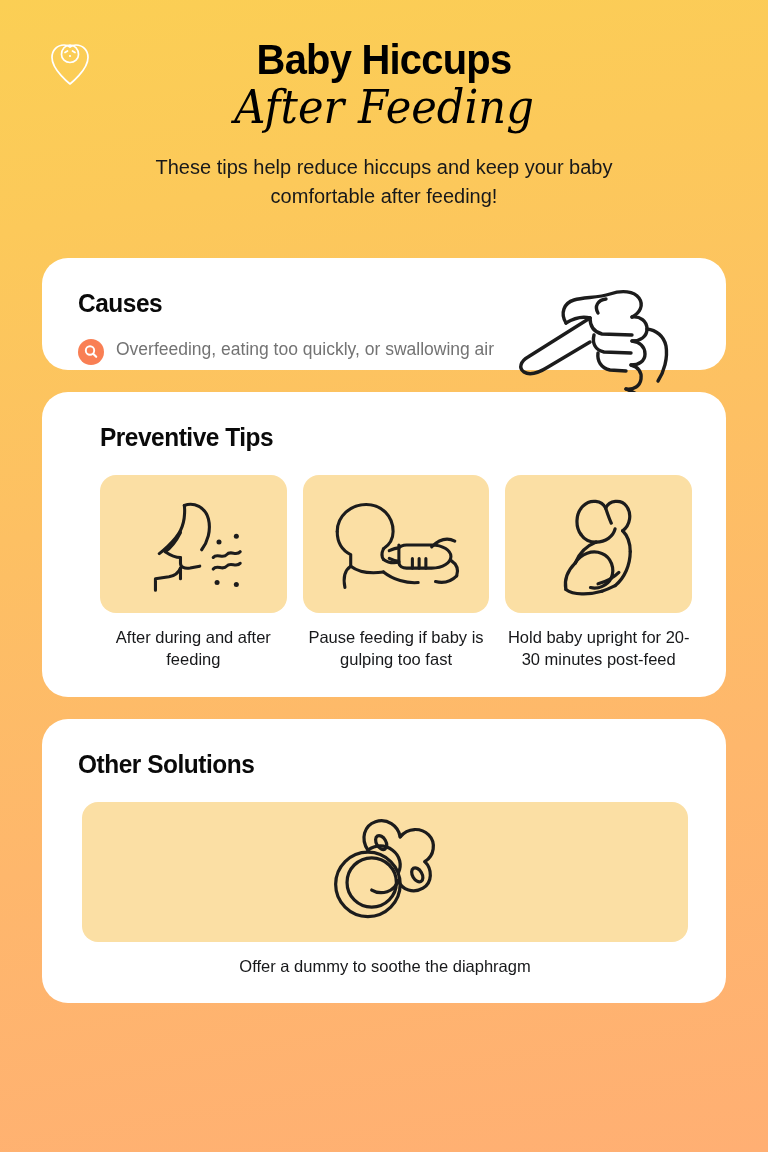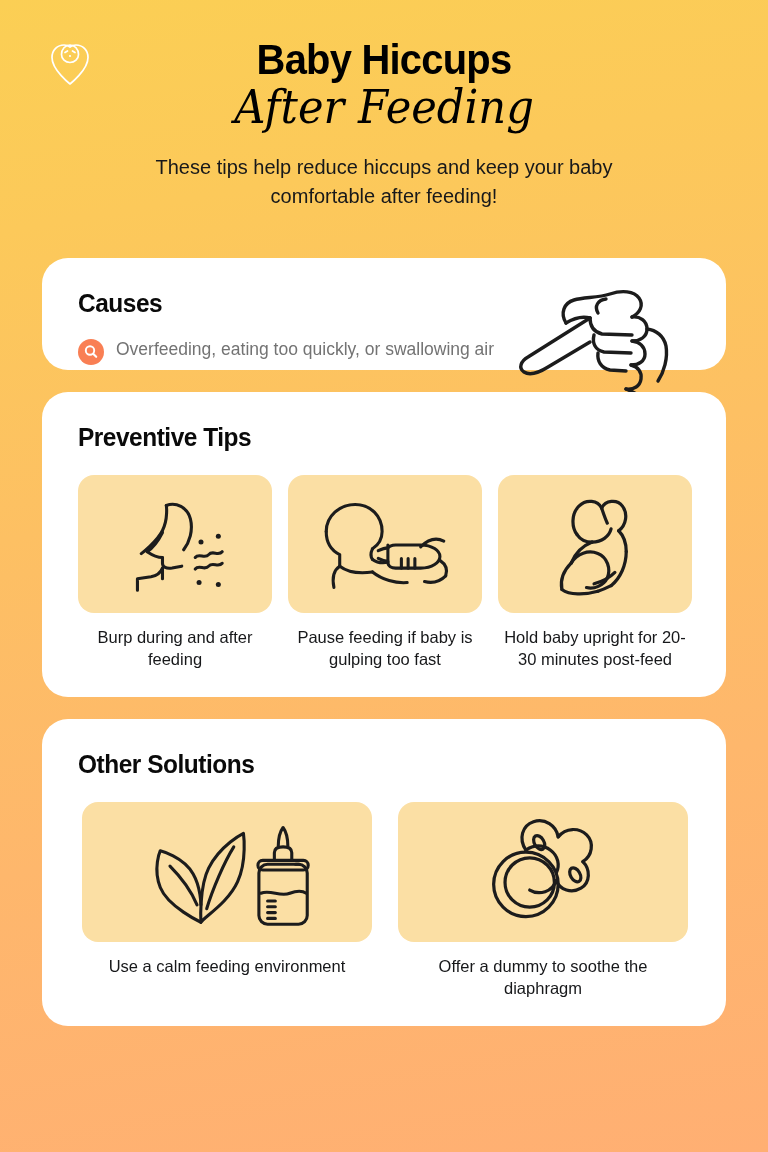--- a/index.html
+++ b/index.html
@@ -115,21 +115,21 @@
   }
   .art-hand {
     position: absolute;
     right: 42px;
     top: 22px;
     width: 190px;
     height: 120px;
   }
 
   
-  .card-tips { padding: 30px 34px 26px 36px; }
+  .card-tips { padding: 30px 34px 26px 58px; }
   .card-other { padding: 30px 34px 26px 36px; }
 
   .tile-row {
     display: flex;
     gap: 16px;
     margin-top: 22px;
   }
   .tile-row.two { gap: 26px; padding: 0 4px; }
 
   .tile-col { flex: 1; display: flex; flex-direction: column; }
@@ -220,21 +220,21 @@
               <path d="M52 79 L52 90"></path>
               <path d="M86 68 C90 63 96 70 100 65 C104 60 110 67 114 62"></path>
               <path d="M86 80 C90 75 96 82 100 77 C104 72 110 79 114 74"></path>
               <circle cx="92" cy="52" r="2.6" fill="#1C1C1C" stroke="none"></circle>
               <circle cx="110" cy="46" r="2.6" fill="#1C1C1C" stroke="none"></circle>
               <circle cx="90" cy="94" r="2.6" fill="#1C1C1C" stroke="none"></circle>
               <circle cx="110" cy="96" r="2.6" fill="#1C1C1C" stroke="none"></circle>
             </svg>
           </span>
         </div>
-        <div class="tile-caption">Burp during and after feeding</div>
+        <div class="tile-caption">After during and after feeding</div>
       </div>
 
       <div class="tile-col">
         <div class="tile">
           <span>
             <svg viewBox="0 0 150 110" width="146" height="106" fill="none" stroke="#1C1C1C" stroke-width="3.2" stroke-linecap="round" stroke-linejoin="round">
               <path d="M14 42 C14 26 28 14 44 14 C60 14 72 26 72 42 C72 50 68 56 62 60"></path>
               <path d="M62 60 C60 64 60 68 62 71"></path>
               <path d="M14 42 C14 54 20 62 28 66 L28 78"></path>
               <path d="M28 78 C22 82 20 90 22 100"></path>
@@ -278,40 +278,20 @@
         <div class="tile-caption">Hold baby upright for 20-30 minutes post-feed</div>
       </div>
 
     </div>
   </div>
 
   <div class="card card-other">
     <div class="card-title">Other Solutions</div>
     <div class="tile-row two">
 
-      <div class="tile-col">
-        <div class="tile tall">
-          <span>
-            <svg viewBox="0 0 178 120" width="174" height="116" fill="none" stroke="#1C1C1C" stroke-width="3.2" stroke-linecap="round" stroke-linejoin="round">
-              <path d="M62 112 C62 112 28 96 20 76 C12 56 20 38 20 38 C20 38 44 44 54 62 C62 76 62 94 62 94"></path>
-              <path d="M30 54 C40 64 52 80 58 94"></path>
-              <path d="M62 112 C62 112 60 76 70 56 C82 32 106 20 106 20 C106 20 110 48 100 70 C90 92 66 106 62 112 Z"></path>
-              <path d="M96 34 C86 50 74 78 68 98"></path>
-              <rect x="122" y="52" width="50" height="62" rx="9"></rect>
-              <path d="M126 48 L168 48 C171 48 173 50 173 53 C173 56 171 58 168 58 L126 58 C123 58 121 56 121 53 C121 50 123 48 126 48 Z"></path>
-              <path d="M138 48 L138 40 C138 36 141 34 147 34 C153 34 156 36 156 40 L156 48"></path>
-              <path d="M142 34 C142 26 144 18 147 14 C150 18 152 26 152 34"></path>
-              <path d="M124 82 C134 78 144 86 154 82 C162 79 168 80 171 82"></path>
-              <path d="M131 90 L139 90 M131 96 L139 96 M131 102 L139 102 M131 108 L139 108"></path>
-              <path d="M160 52 L164 52"></path>
-            </svg>
-          </span>
-        </div>
-        <div class="tile-caption">Use a calm feeding environment</div>
-      </div>
 
       <div class="tile-col">
         <div class="tile tall">
           <span>
             <svg viewBox="0 0 124 118" width="118" height="112" fill="none" stroke="#1C1C1C" stroke-width="3.4" stroke-linecap="round" stroke-linejoin="round">
               <circle cx="44" cy="72" r="34"></circle>
               <circle cx="48" cy="70" r="26"></circle>
               <path d="M44 36 C36 24 40 10 52 6 C64 2 76 10 78 22"></path>
               <path d="M78 22 C86 12 100 12 108 20 C116 28 114 42 104 48"></path>
               <path d="M104 48 C112 56 112 70 102 76 C92 82 80 78 76 68"></path>

